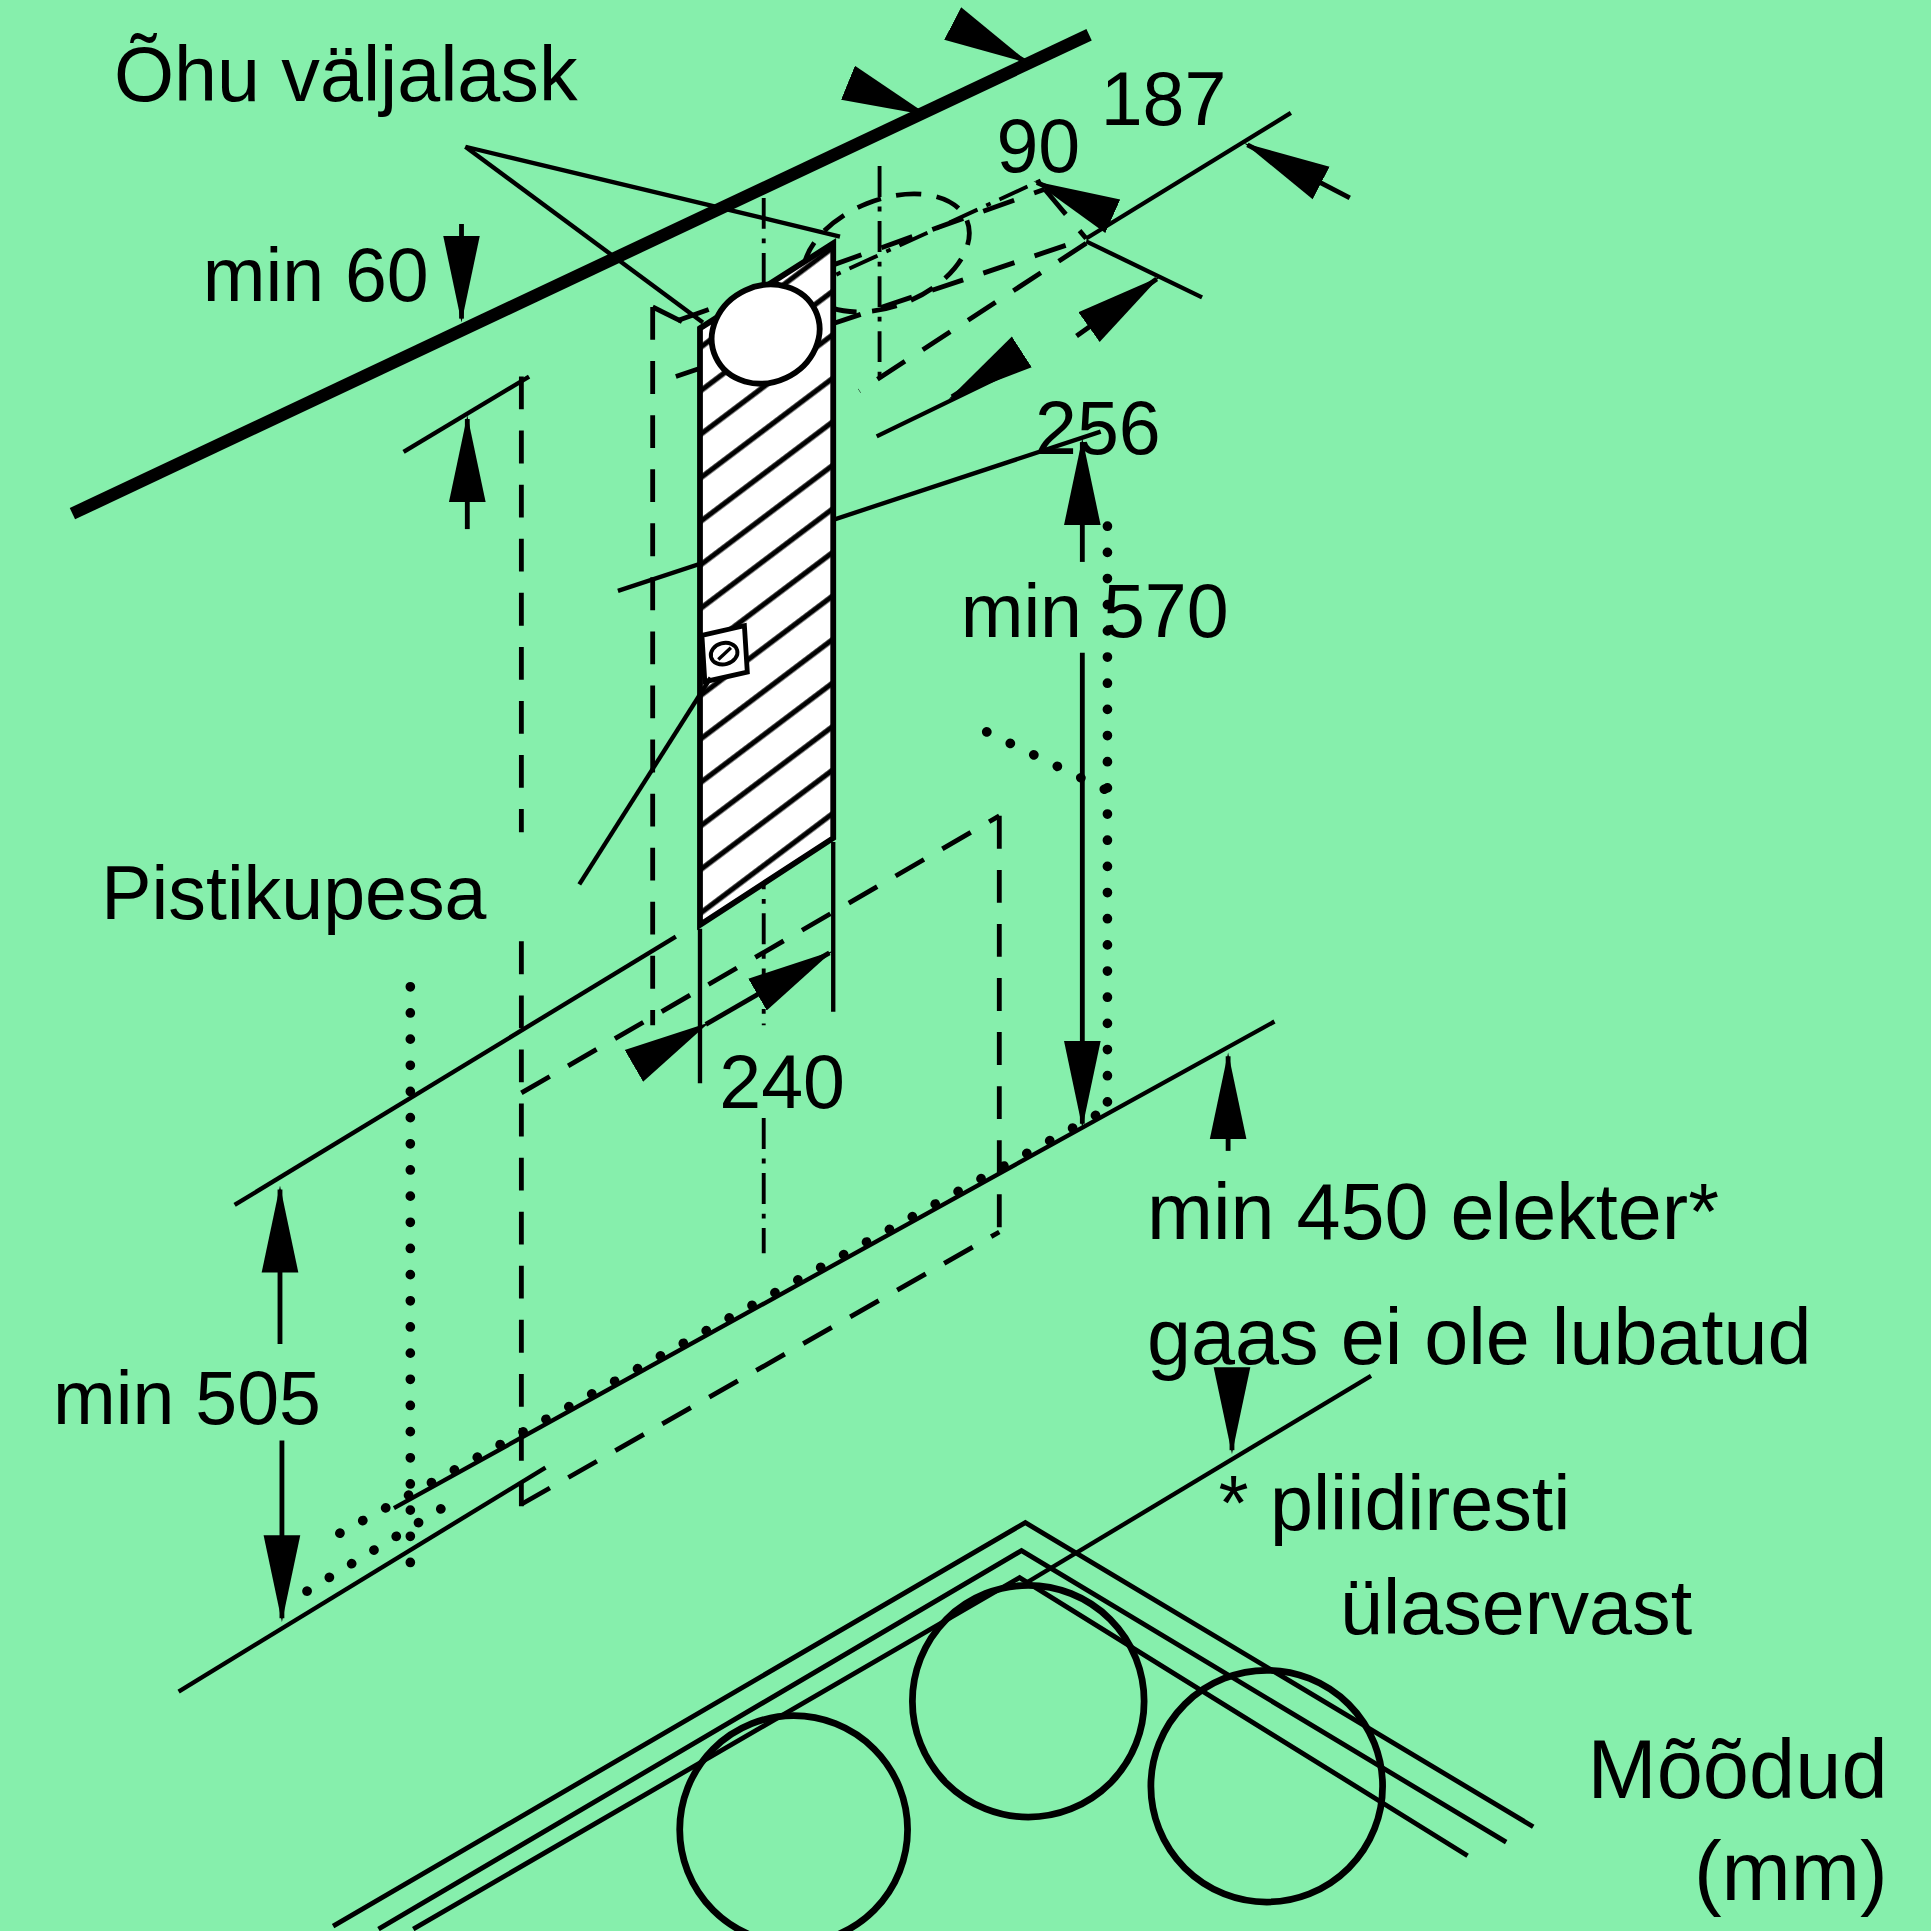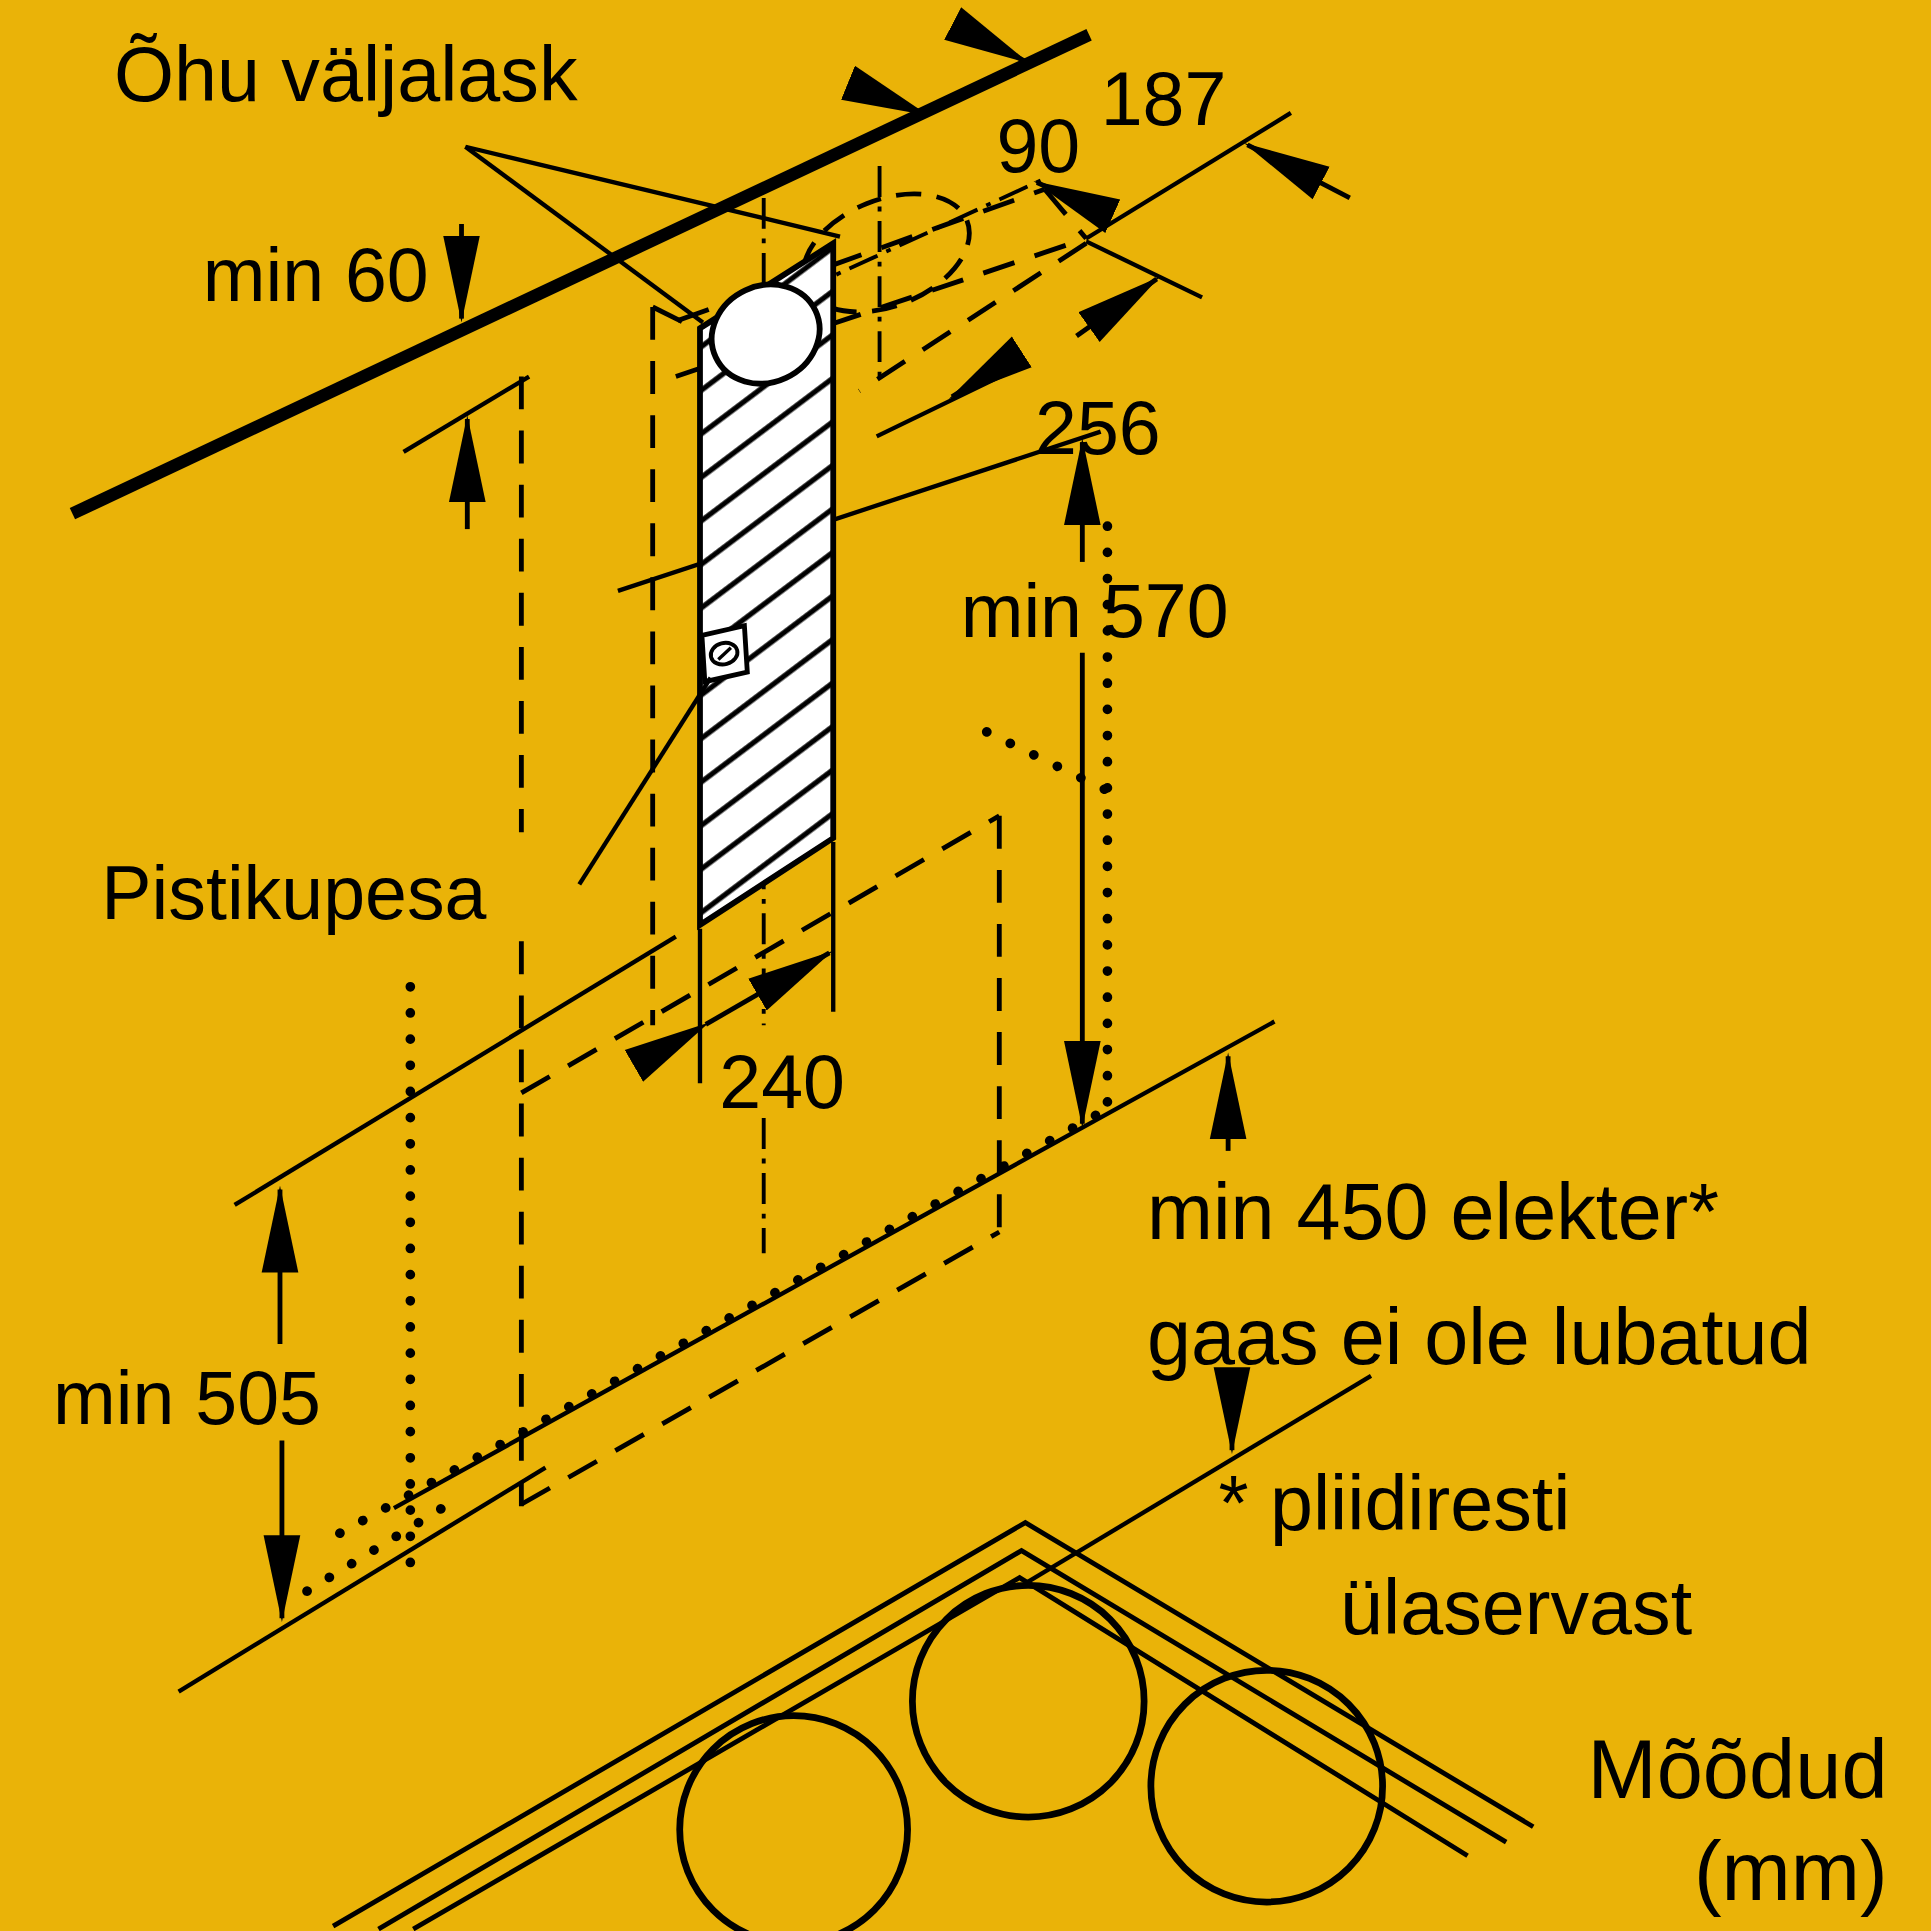--- a/index.html
+++ b/index.html
@@ -1,16 +1,16 @@
 <!DOCTYPE html>
 <html><head>
 <meta charset="utf-8">
 <style>
   html,body{margin:0;padding:0;background:#ffffff;width:1931px;height:1931px;overflow:hidden;}
-  #stage{position:relative;width:1931px;height:1931px;background:#eab308;}
+  #stage{position:relative;width:1931px;height:1931px;background:#86efac;}
   svg{position:absolute;left:0;top:0;}
   .lbl{font-family:"Liberation Sans","DejaVu Sans",sans-serif;fill:#000;}
   .ln{stroke:#000;fill:none;}
 </style>
 </head>
 <body>
 
 <div id="stage">
 <svg width="1931" height="1931" viewBox="0 0 2000 2000">
   <defs>

